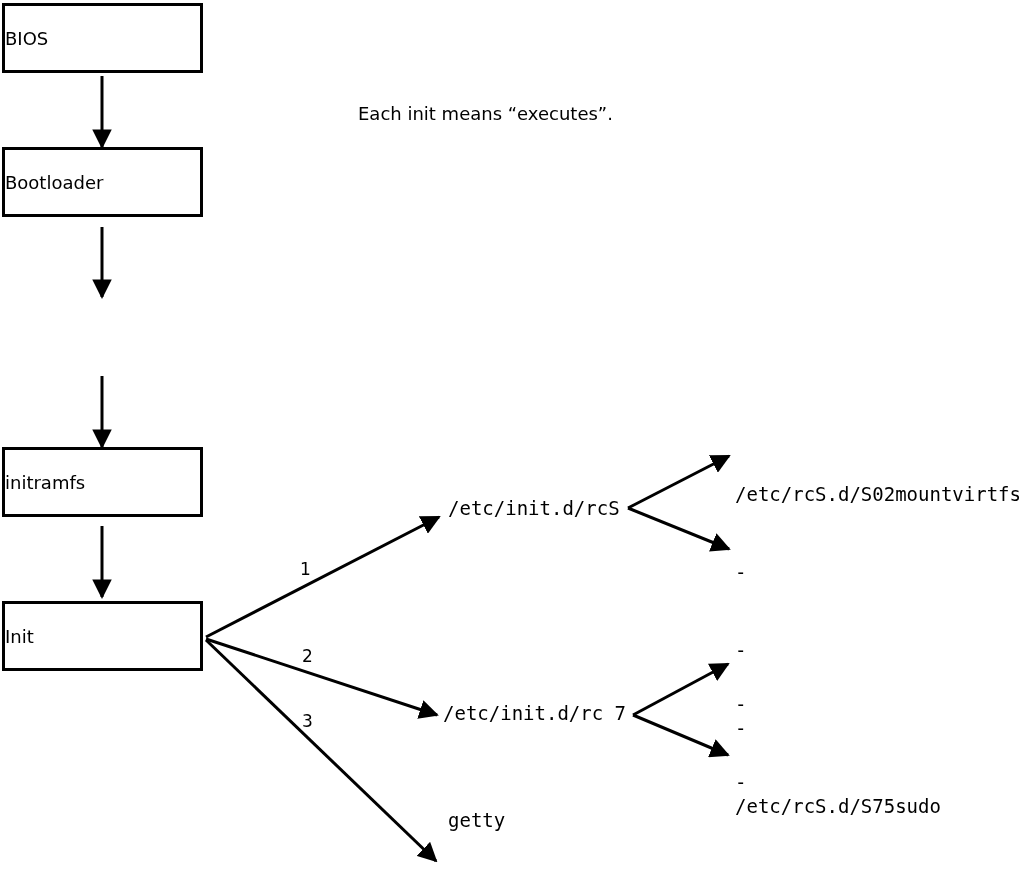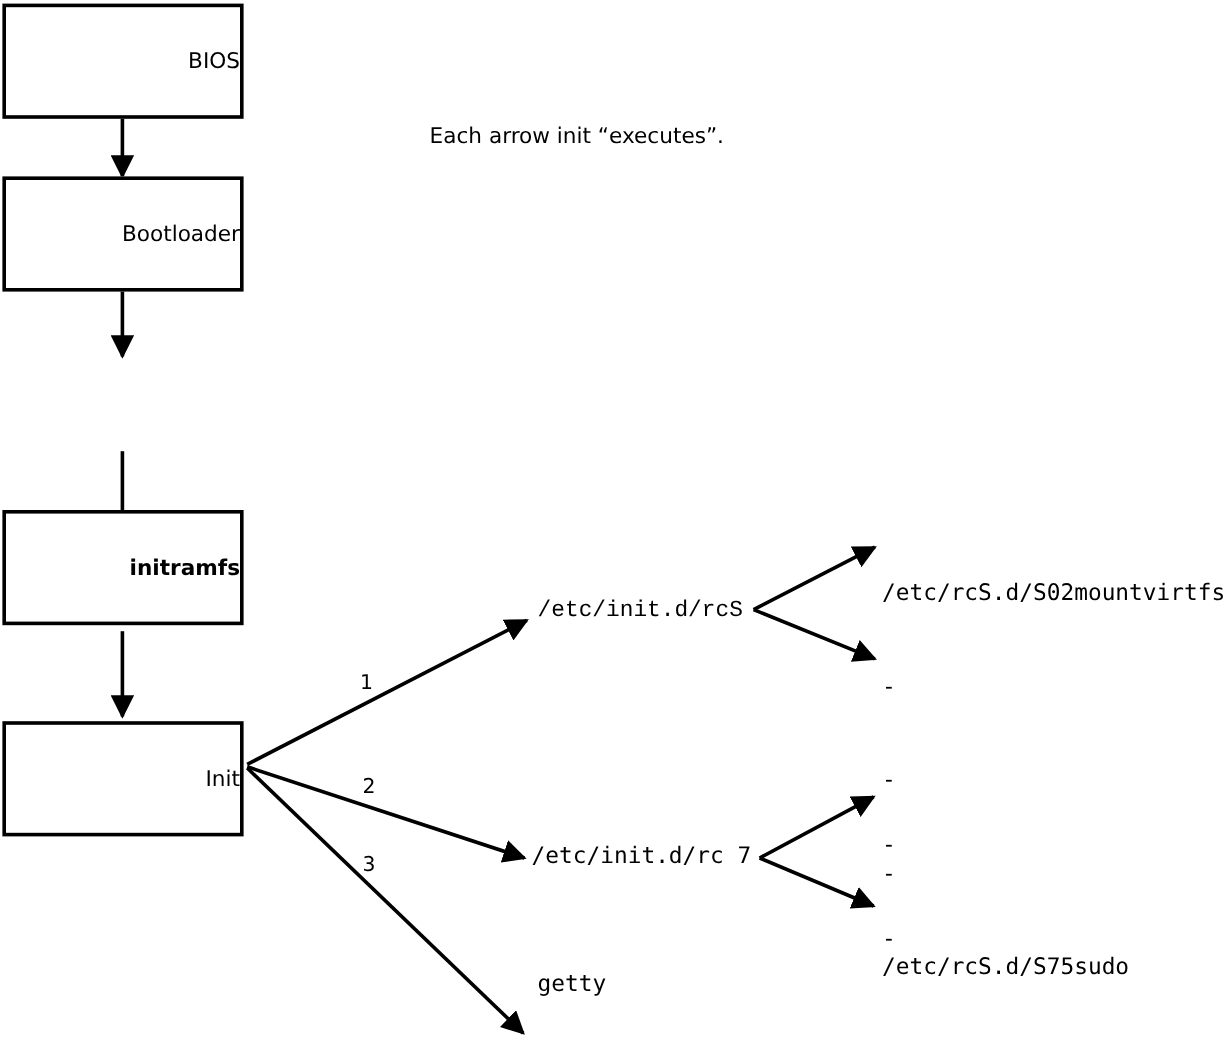--- a/index.html
+++ b/index.html
@@ -15,48 +15,48 @@
   .diagram-svg {
     position: absolute;
     left: 0; top: 0;
     width: 1024px; height: 875px;
   }
   .diagram-svg line { stroke: #000000; stroke-width: 3; }
   .box {
     position: absolute;
     left: 2px;
     width: 201px;
-    height: 96px;
+    height: 70px;
     border: 3px solid #000000;
     background: #ffffff;
     box-sizing: border-box;
     display: flex;
     align-items: center;
-    justify-content: flex-end;
+    justify-content: flex-start;
     font-size: 18px;
   }
   .box-bios       { top: 3px; }
   .box-bootloader { top: 147px; }
   .box-kernel     { top: 301px; }
-  .box-initramfs  { top: 425px; font-weight: bold; }
+  .box-initramfs  { top: 447px; }
   .box-init       { top: 601px; }
   .annotation {
     position: absolute;
     left: 358px;
     top: 103px;
     font-size: 18px;
     white-space: pre;
   }
   .mono {
     font-family: "DejaVu Sans Mono", "Liberation Mono", monospace;
     font-size: 19px;
     white-space: pre;
   }
   .target-label { position: absolute; }
-  .target-rcs   { left: 448px; top: 497px; font-family: Liberation Mono, monospace; }
+  .target-rcs   { left: 448px; top: 497px; }
   .target-rc2   { left: 443px; top: 702px; }
   .target-getty { left: 448px; top: 809px; }
   .script-list {
     position: absolute;
     left: 735px;
     line-height: 26px;
   }
   .script-list-rcs { top: 429px; }
   .script-list-rc2 { top: 639px; }
   .script-list div { height: 26px; }
@@ -89,21 +89,21 @@
     <line x1="206" y1="639" x2="437" y2="715" marker-end="url(#arrow)"></line>
     <line x1="206" y1="640" x2="436" y2="861" marker-end="url(#arrow)"></line>
 
     <line x1="628" y1="508" x2="729" y2="456" marker-end="url(#arrow)"></line>
     <line x1="628" y1="508" x2="729" y2="549" marker-end="url(#arrow)"></line>
 
     <line x1="633" y1="715" x2="728" y2="664" marker-end="url(#arrow)"></line>
     <line x1="633" y1="715" x2="728" y2="755" marker-end="url(#arrow)"></line>
   </svg>
 
-  <div class="annotation">Each arrow init “executes”.</div>
+  <div class="annotation">Each init means “executes”.</div>
 
   <div class="box box-bios">
     <span>BIOS</span>
   </div>
   <div class="box box-bootloader">
     <span>Bootloader</span>
   </div>
   <div class="box box-initramfs">
     <span>initramfs</span>
   </div>

